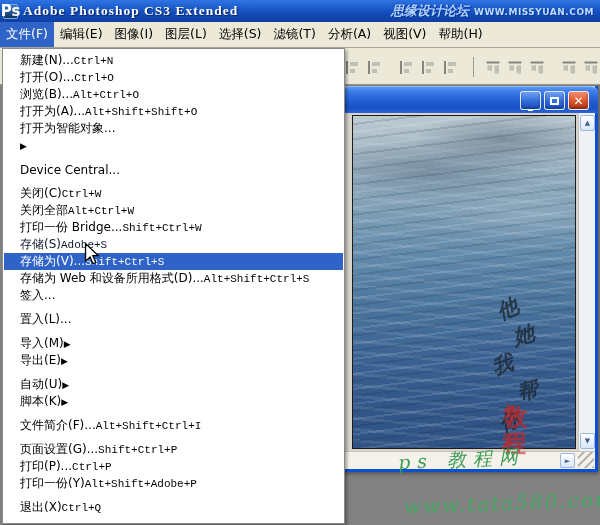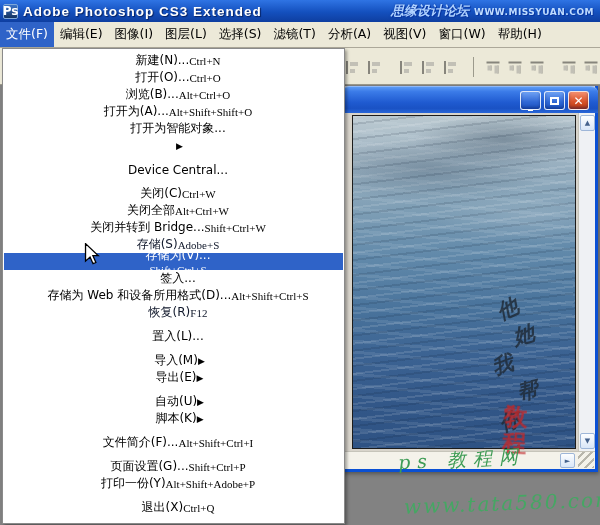--- a/index.html
+++ b/index.html
@@ -5,23 +5,23 @@
   * { margin:0; padding:0; box-sizing:border-box; }
   body { font-family:"DejaVu Sans", sans-serif; background:#555; }
   .screen { position:relative; width:600px; height:525px; overflow:hidden;
             background:#828282; font-size:12px; }
 
   
   .titlebar { position:absolute; left:0; top:0; width:600px; height:22px;
     background:linear-gradient(#2F74E4, #1450BE 55%, #0E3EA0);
     display:flex; align-items:center; color:#fff; }
   .ps-logo { width:15px; height:15px; margin:0 5px 0 3px; border-radius:2px;
-    background:linear-gradient(#3B74C8,#14335F); color:#fff; font-size:12px; font-weight:bold;
+    background:linear-gradient(#3B74C8,#14335F); color:#fff; font-size:15px; font-weight:bold;
     display:flex; align-items:center; justify-content:center; border:1px solid #7FA8D8; }
-  .app-title { font-family:Liberation Sans, sans-serif; font-weight:bold; font-size:13.5px;
+  .app-title { font-family:Liberation Serif, serif; font-weight:bold; font-size:13.5px;
     letter-spacing:1px; text-shadow:1px 1px 1px #062060; white-space:nowrap; }
   .tb-watermark { position:absolute; right:6px; top:2px; display:flex; align-items:baseline; gap:5px; }
   .tb-wm-name { font-size:13px; font-weight:bold; font-style:italic; color:#AFD2FF;
     text-shadow:0 0 2px #0A36A0, 1px 1px 0 #0A36A0; }
   .tb-wm-url { font-size:9px; font-weight:bold; color:#BFDCFF; letter-spacing:.5px;
     text-shadow:1px 1px 0 #0A36A0; }
 
   
   .menubar { position:absolute; left:0; top:22px; width:600px; height:26px;
     background:#ECE9D8; border-bottom:1px solid #ACA899; display:flex; align-items:stretch;
@@ -103,25 +103,25 @@
     font-family:"DejaVu Serif", serif; font-style:italic; font-size:19px; color:#3E9C55;
     letter-spacing:7px; pointer-events:none; }
   .wm-green-2 { position:absolute; left:404px; top:491px; z-index:3; transform:rotate(-2deg);
     font-family:"DejaVu Serif", serif; font-style:italic; font-size:20px; color:#45A763;
     letter-spacing:2px; pointer-events:none; }
 
   
   .menu-popup { position:absolute; left:2px; top:48px; width:343px; height:476px; z-index:5;
     background:#FFFFFF; border:1px solid #8A8A8A; box-shadow:2px 2px 3px rgba(0,0,0,.35);
     padding:3px 1px; color:#000; }
-  .menu-item { height:17px; display:flex; align-items:center; justify-content:center;
+  .menu-item { height:17px; display:flex; align-items:center; justify-content:flex-start;
     padding:0 7px 0 16px; white-space:nowrap; cursor:default; }
   .menu-item .mi-label { font-size:12px; }
-  .menu-item .mi-short { font-family:Liberation Serif, serif; font-size:11px; }
-  .menu-item.highlighted { background:#2F63C8; color:#fff;flex-direction:column; }
+  .menu-item .mi-short { font-family:Liberation Mono, monospace; font-size:11px; }
+  .menu-item.highlighted { background:#2F63C8; color:#fff; }
   .menu-item.disabled { color:#0f172a; }
   .menu-item .mi-arrow { font-size:9px; margin-right:-3px; }
   .menu-sep { height:1px; background:#ACA899; border-bottom:1px solid #fff; margin:3px 1px; }
 
   
   .cursor { position:absolute; left:84px; top:243px; z-index:9; pointer-events:none; }
 </style>
 </head>
 <body>
 
@@ -138,21 +138,20 @@
 
   <div class="menubar">
       <div class="menubar-item active">文件(F)</div>
       <div class="menubar-item">编辑(E)</div>
       <div class="menubar-item">图像(I)</div>
       <div class="menubar-item">图层(L)</div>
       <div class="menubar-item">选择(S)</div>
       <div class="menubar-item">滤镜(T)</div>
       <div class="menubar-item">分析(A)</div>
       <div class="menubar-item">视图(V)</div>
-      <div class="menubar-item">窗口(W)</div>
       <div class="menubar-item">帮助(H)</div>
     </div>
 
   <div class="optionsbar">
     <div class="opt-icons">
         <span class="opt-group">
           <span class="opt-icon"></span>
           <span class="opt-icon"></span>
         </span>
         <span class="opt-group">
@@ -246,43 +245,39 @@
       <div class="menu-sep"></div>
       <div class="menu-item">
         <span class="mi-label">关闭(C)</span>
         <span class="mi-short">Ctrl+W</span>
       </div>
       <div class="menu-item">
         <span class="mi-label">关闭全部</span>
         <span class="mi-short">Alt+Ctrl+W</span>
       </div>
       <div class="menu-item">
-        <span class="mi-label">关闭并转到 Bridge...</span>
+        <span class="mi-label">打印一份 Bridge...</span>
         <span class="mi-short">Shift+Ctrl+W</span>
       </div>
       <div class="menu-item disabled">
         <span class="mi-label">存储(S)</span>
         <span class="mi-short">Adobe+S</span>
       </div>
       <div class="menu-item highlighted">
         <span class="mi-label">存储为(V)...</span>
         <span class="mi-short">Shift+Ctrl+S</span>
       </div>
       <div class="menu-item">
+        <span class="mi-label">存储为 Web 和设备所用格式(D)...</span>
+        <span class="mi-short">Alt+Shift+Ctrl+S</span>
+      </div>
+      <div class="menu-item">
         <span class="mi-label">签入...</span>
         <span class="mi-short"></span>
       </div>
-      <div class="menu-item">
-        <span class="mi-label">存储为 Web 和设备所用格式(D)...</span>
-        <span class="mi-short">Alt+Shift+Ctrl+S</span>
-      </div>
-      <div class="menu-item disabled">
-        <span class="mi-label">恢复(R)</span>
-        <span class="mi-short">F12</span>
-      </div>
       <div class="menu-sep"></div>
       <div class="menu-item">
         <span class="mi-label">置入(L)...</span>
         <span class="mi-short"></span>
       </div>
       <div class="menu-sep"></div>
       <div class="menu-item">
         <span class="mi-label">导入(M)</span>
         <span class="mi-arrow">▶</span>
       </div>
@@ -301,20 +296,24 @@
       </div>
       <div class="menu-sep"></div>
       <div class="menu-item">
         <span class="mi-label">文件简介(F)...</span>
         <span class="mi-short">Alt+Shift+Ctrl+I</span>
       </div>
       <div class="menu-sep"></div>
       <div class="menu-item">
         <span class="mi-label">页面设置(G)...</span>
         <span class="mi-short">Shift+Ctrl+P</span>
+      </div>
+      <div class="menu-item">
+        <span class="mi-label">打印(P)...</span>
+        <span class="mi-short">Ctrl+P</span>
       </div>
       <div class="menu-item">
         <span class="mi-label">打印一份(Y)</span>
         <span class="mi-short">Alt+Shift+Adobe+P</span>
       </div>
       <div class="menu-sep"></div>
       <div class="menu-item">
         <span class="mi-label">退出(X)</span>
         <span class="mi-short">Ctrl+Q</span>
       </div>

